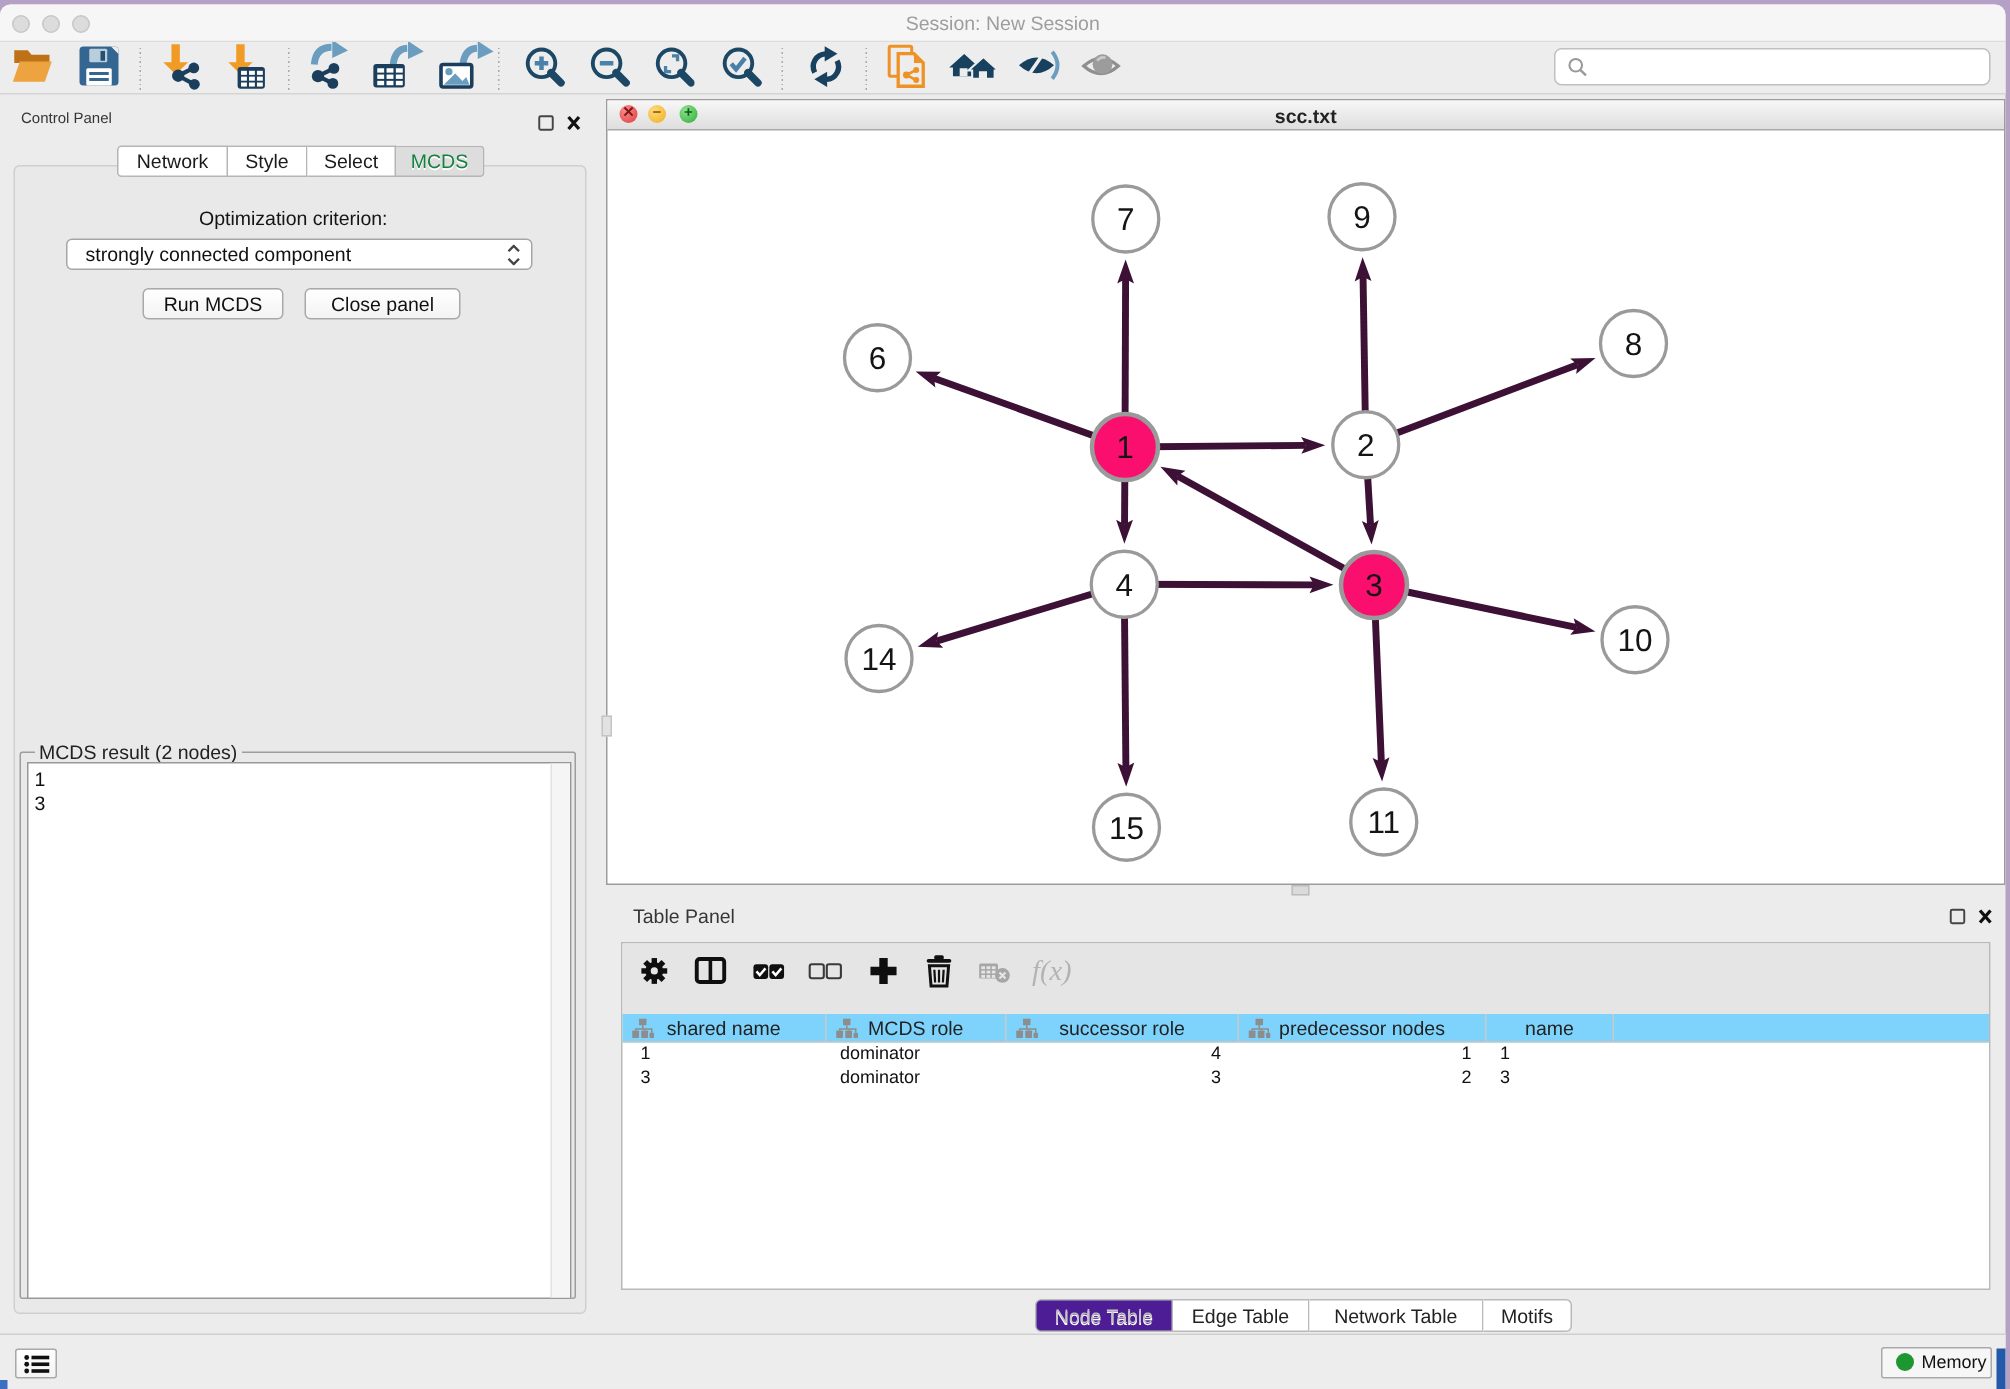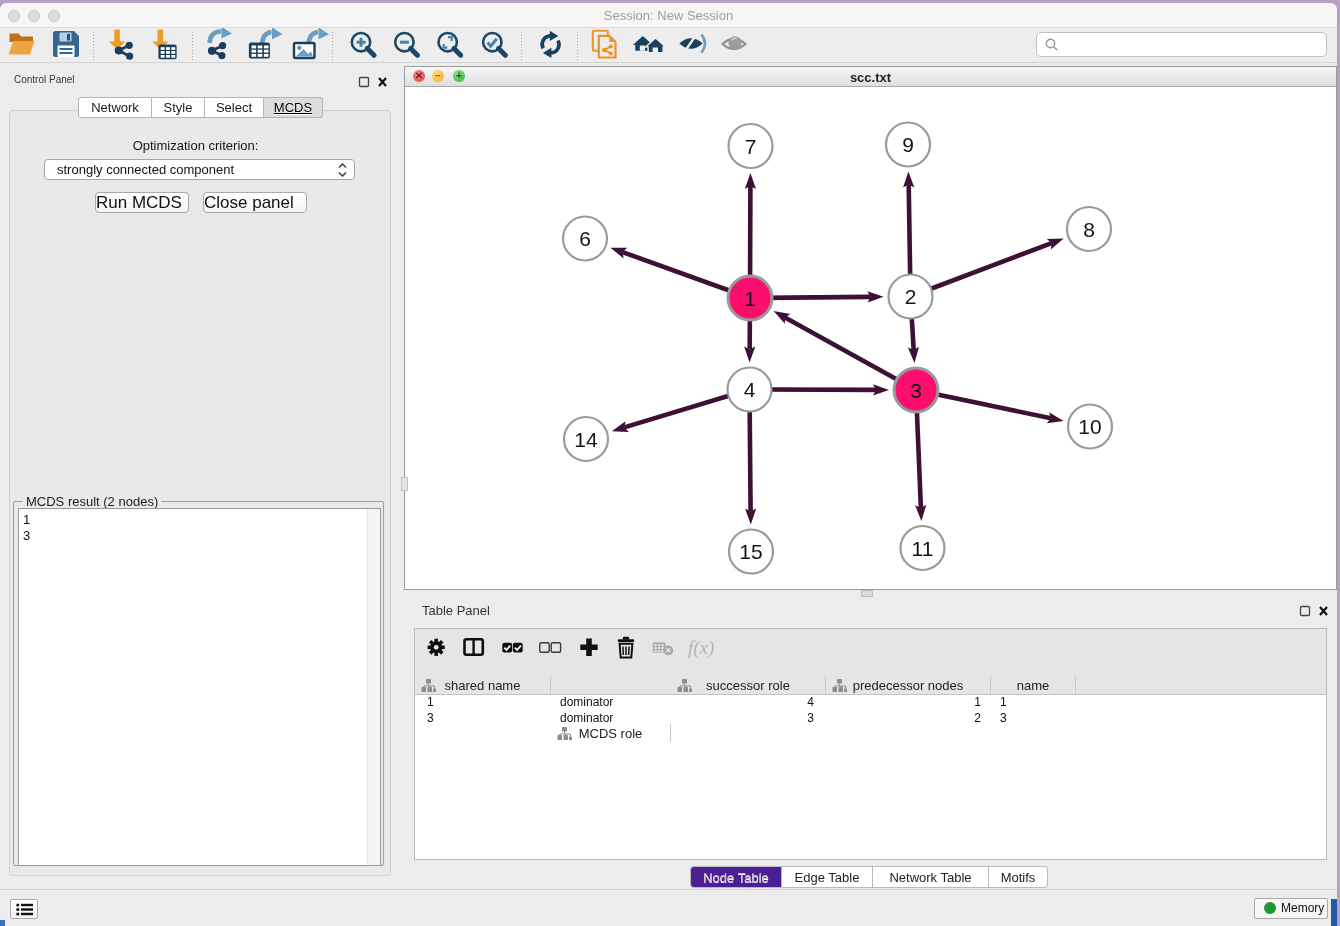--- a/index.html
+++ b/index.html
@@ -14,32 +14,32 @@
 .sep{position:absolute;top:4px;height:29px;width:1px;background-image:repeating-linear-gradient(to bottom,#a9a9a9 0,#a9a9a9 1px,transparent 1px,transparent 3px);}
 #search{position:absolute;left:1036px;top:4px;width:291px;height:25px;background:#fff;border:1px solid #c0c0c0;border-radius:5px;}
 
 #cpanel{position:absolute;left:0;top:60px;width:391px;height:827px;}
 #cp-title{position:absolute;left:14px;top:11px;font-size:10px;color:#363636;}
 #cp-body{position:absolute;left:9px;top:47px;width:382px;height:766px;background:#e9e9e9;border:1px solid #cfcfcf;border-radius:4px;}
 .tabrow{position:absolute;display:flex;}
 .tab{height:21px;border:1px solid #b5b5b5;border-left:none;background:#fff;font-size:13px;color:#1a1a1a;text-align:center;line-height:20px;}
 .tab.first{border-left:1px solid #b5b5b5;border-radius:3px 0 0 3px;}
 .tab.last{border-radius:0 3px 3px 0;}
-.tab.dis{background:#ddd;color:#000000;text-shadow:0 1px 0 #fff;text-decoration:underline;}
-.btn{position:absolute;background:linear-gradient(#ffffff,#f3f3f3);border:1px solid #a9a9a9;border-radius:4px;font-size:17px;color:#111;text-align:left;}
+.tab.dis{background:#ddd;color:#15803d;text-shadow:0 1px 0 #fff;}
+.btn{position:absolute;background:linear-gradient(#ffffff,#f3f3f3);border:1px solid #a9a9a9;border-radius:4px;font-size:13px;color:#111;text-align:center;}
 
 #netwin{position:absolute;left:404px;top:63px;width:933px;height:524px;border:1px solid #9c9c9c;background:#fff;}
 #nettitle{position:absolute;left:0;top:0;width:100%;height:20px;background:linear-gradient(#f7f7f7,#dedede);border-bottom:1px solid #a8a8a8;}
 #nettitle .t{position:absolute;width:100%;text-align:center;top:3px;font-size:13px;font-weight:bold;color:#222;}
 .tl2{position:absolute;top:4px;width:12px;height:12px;border-radius:50%;font-size:10px;line-height:12px;text-align:center;font-weight:bold;}
 
 #tpanel{position:absolute;left:404px;top:597px;width:933px;height:293px;}
 #tp-box{position:absolute;left:10px;top:28px;width:913px;height:232px;background:#fff;border:1px solid #b9b9b9;}
 #tp-toolbar{position:absolute;left:0;top:0;width:100%;height:47px;background:#e5e5e5;}
-#tp-header{position:absolute;left:0;top:47px;width:100%;height:19px;background:#e5e5e5;border-bottom:1px solid #c4c4c4;}
+#tp-header{position:absolute;left:0;top:47px;width:100%;height:19px;background:#7dd3fc;border-bottom:1px solid #c4c4c4;}
 .hcell{position:absolute;top:0;height:18px;border-right:1px solid #c9c9c9;font-size:13px;color:#222;}
 .hlabel{position:absolute;top:2px;width:100%;text-align:center;}
 .cell{position:absolute;font-size:12px;color:#111;}
 .btab{position:absolute;top:0;height:22px;border:1px solid #b9b9b9;border-left:none;background:#fff;font-size:13px;font-weight:500;color:#222;text-align:center;line-height:21px;}
 #statusbar{position:absolute;left:0;top:886px;width:1337px;height:36px;background:#ededed;border-top:1px solid #cfcfcf;}
 svg text{font-family:"Liberation Sans",sans-serif;font-size:21px;fill:#141414;text-anchor:middle;}
 </style>
 </head>
 <body>
 <div id="win">
@@ -352,21 +352,21 @@
               <g fill="#8d8d8d">
                 <rect x="5" y="0" width="5" height="4.5" rx="0.5"></rect>
                 <rect x="0.5" y="8" width="4.5" height="5" rx="0.5"></rect>
                 <rect x="6.5" y="8" width="4.5" height="5" rx="0.5"></rect>
                 <rect x="12" y="9.5" width="3" height="3.5" rx="0.5"></rect>
                 <path d="M7.5 4.5 V7 M2.8 8 V7 H13.5 V9.5 M8.8 7 V8" stroke="#8d8d8d" stroke-width="1" fill="none"></path>
               </g>
             </svg>
             <div class="hlabel">shared name</div>
           </div>
-          <div class="hcell" style="left:136px;width:120px;margin-top:48px;">
+          <div class="hcell" style="left:136px;width:120px;">
             <svg style="position:absolute;left:6px;top:3px;" width="15" height="13" viewBox="0 0 15 13">
               <g fill="#8d8d8d">
                 <rect x="5" y="0" width="5" height="4.5" rx="0.5"></rect>
                 <rect x="0.5" y="8" width="4.5" height="5" rx="0.5"></rect>
                 <rect x="6.5" y="8" width="4.5" height="5" rx="0.5"></rect>
                 <rect x="12" y="9.5" width="3" height="3.5" rx="0.5"></rect>
                 <path d="M7.5 4.5 V7 M2.8 8 V7 H13.5 V9.5 M8.8 7 V8" stroke="#8d8d8d" stroke-width="1" fill="none"></path>
               </g>
             </svg>
             <div class="hlabel">MCDS role</div>

